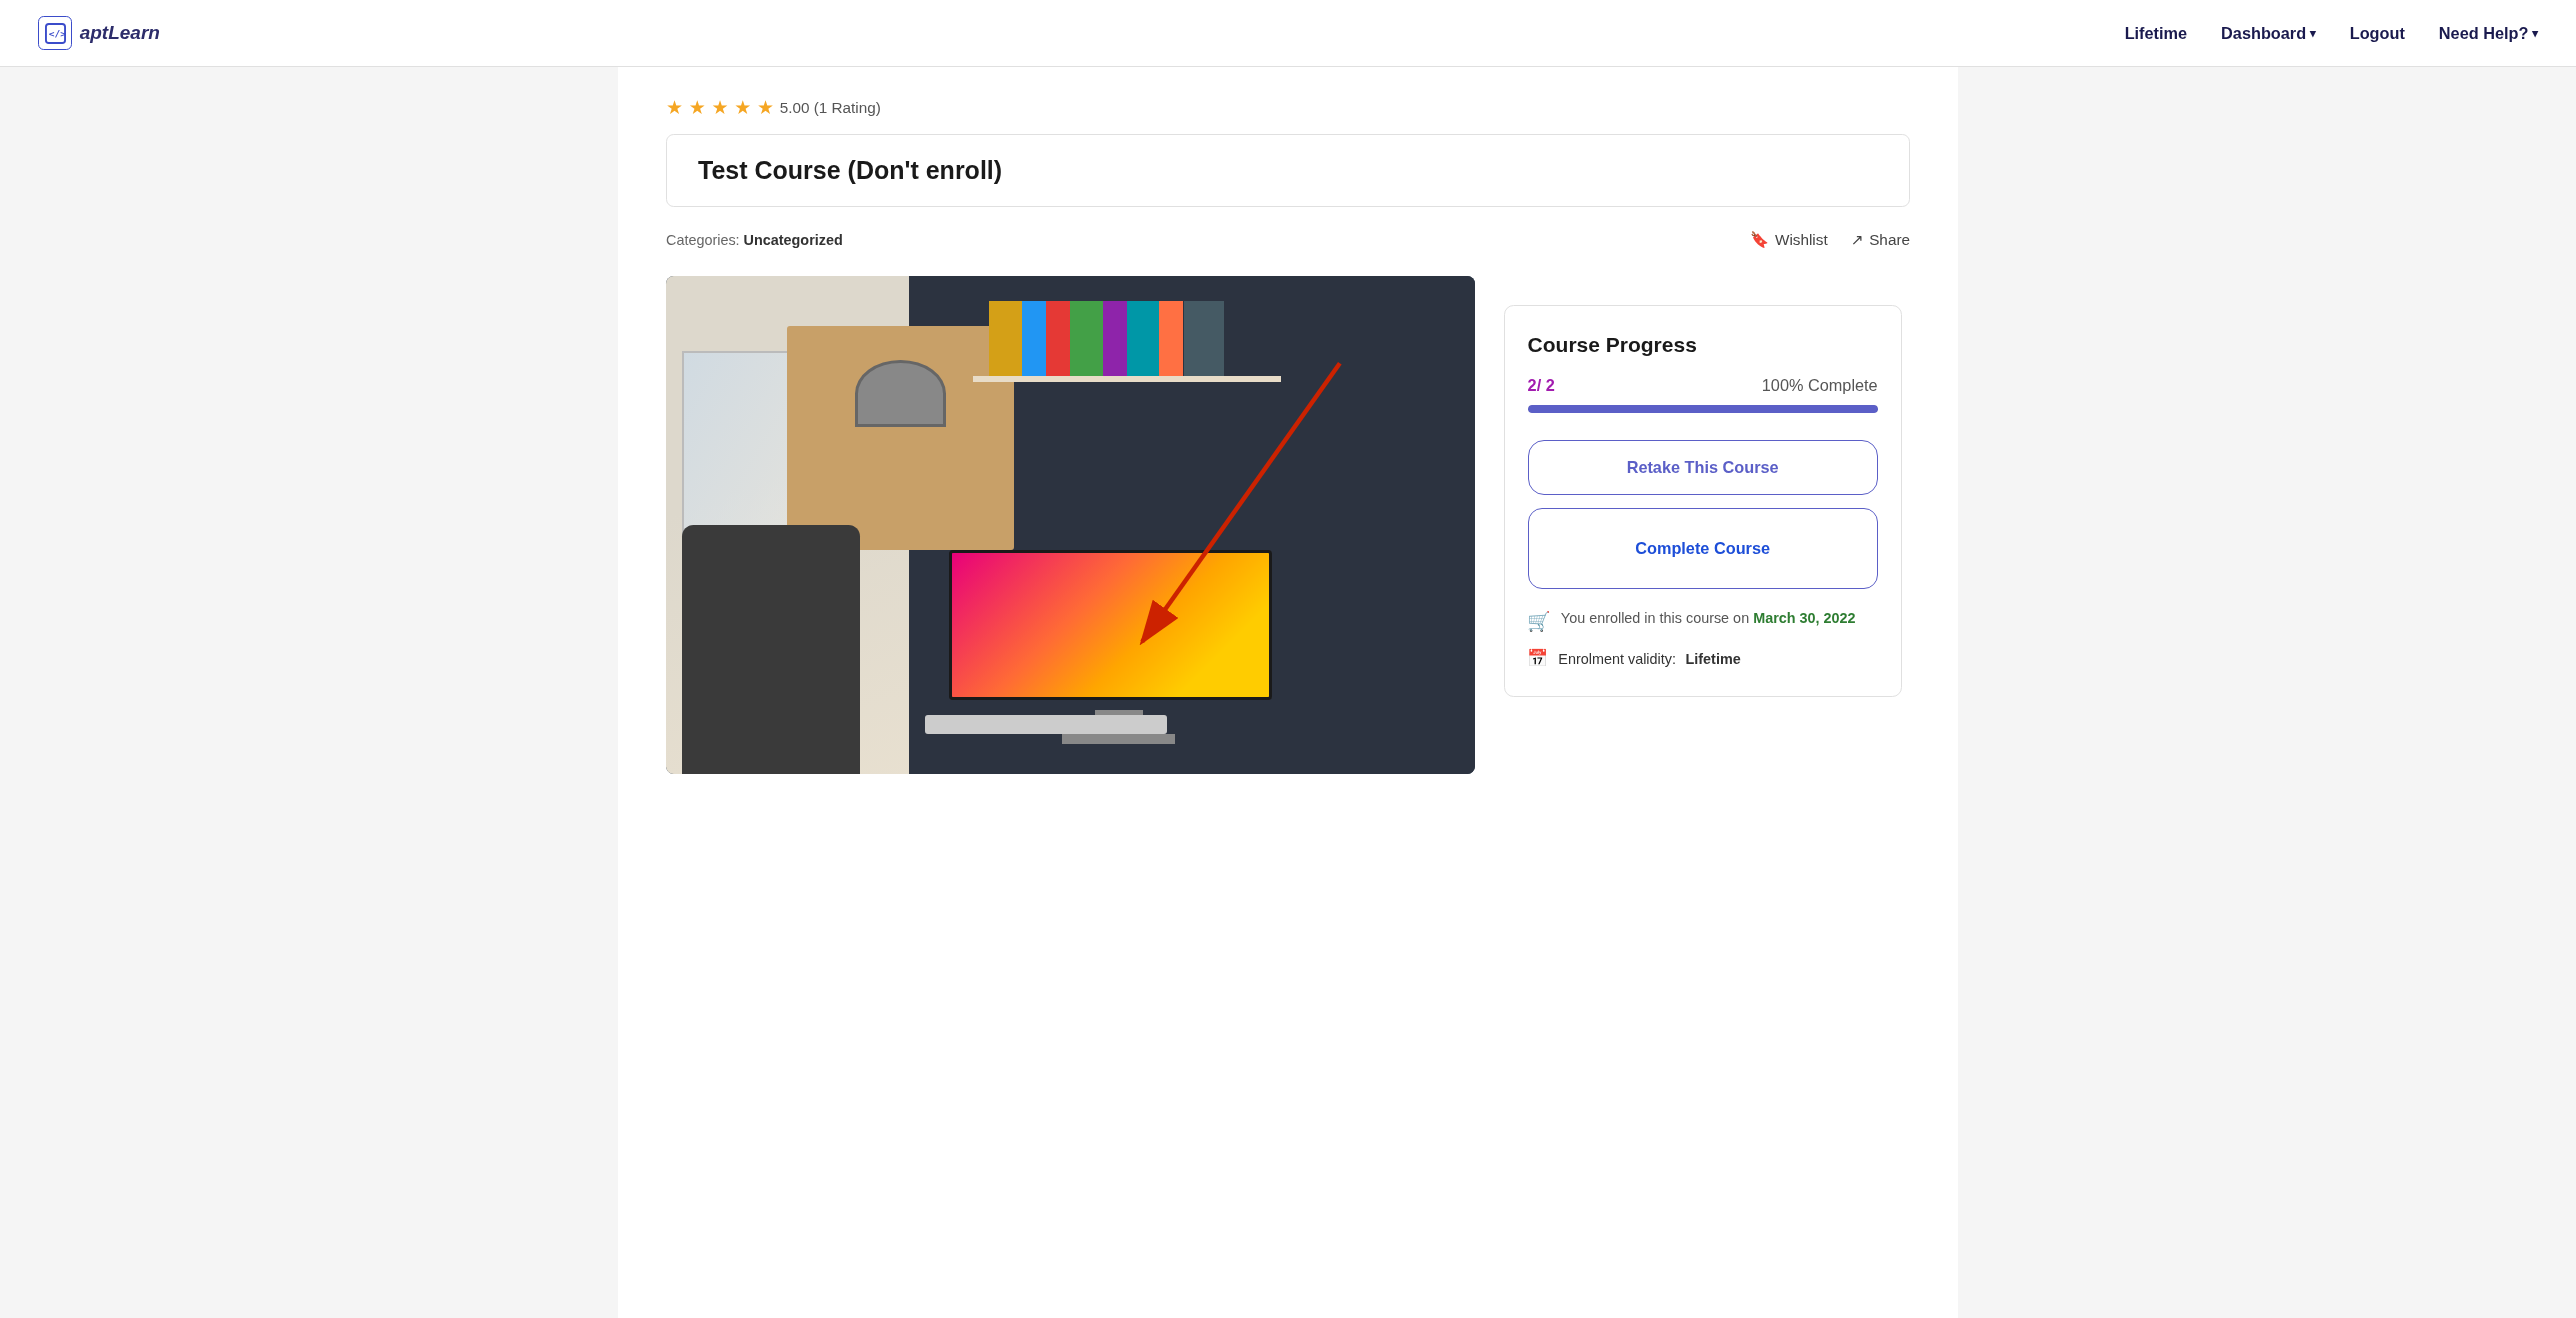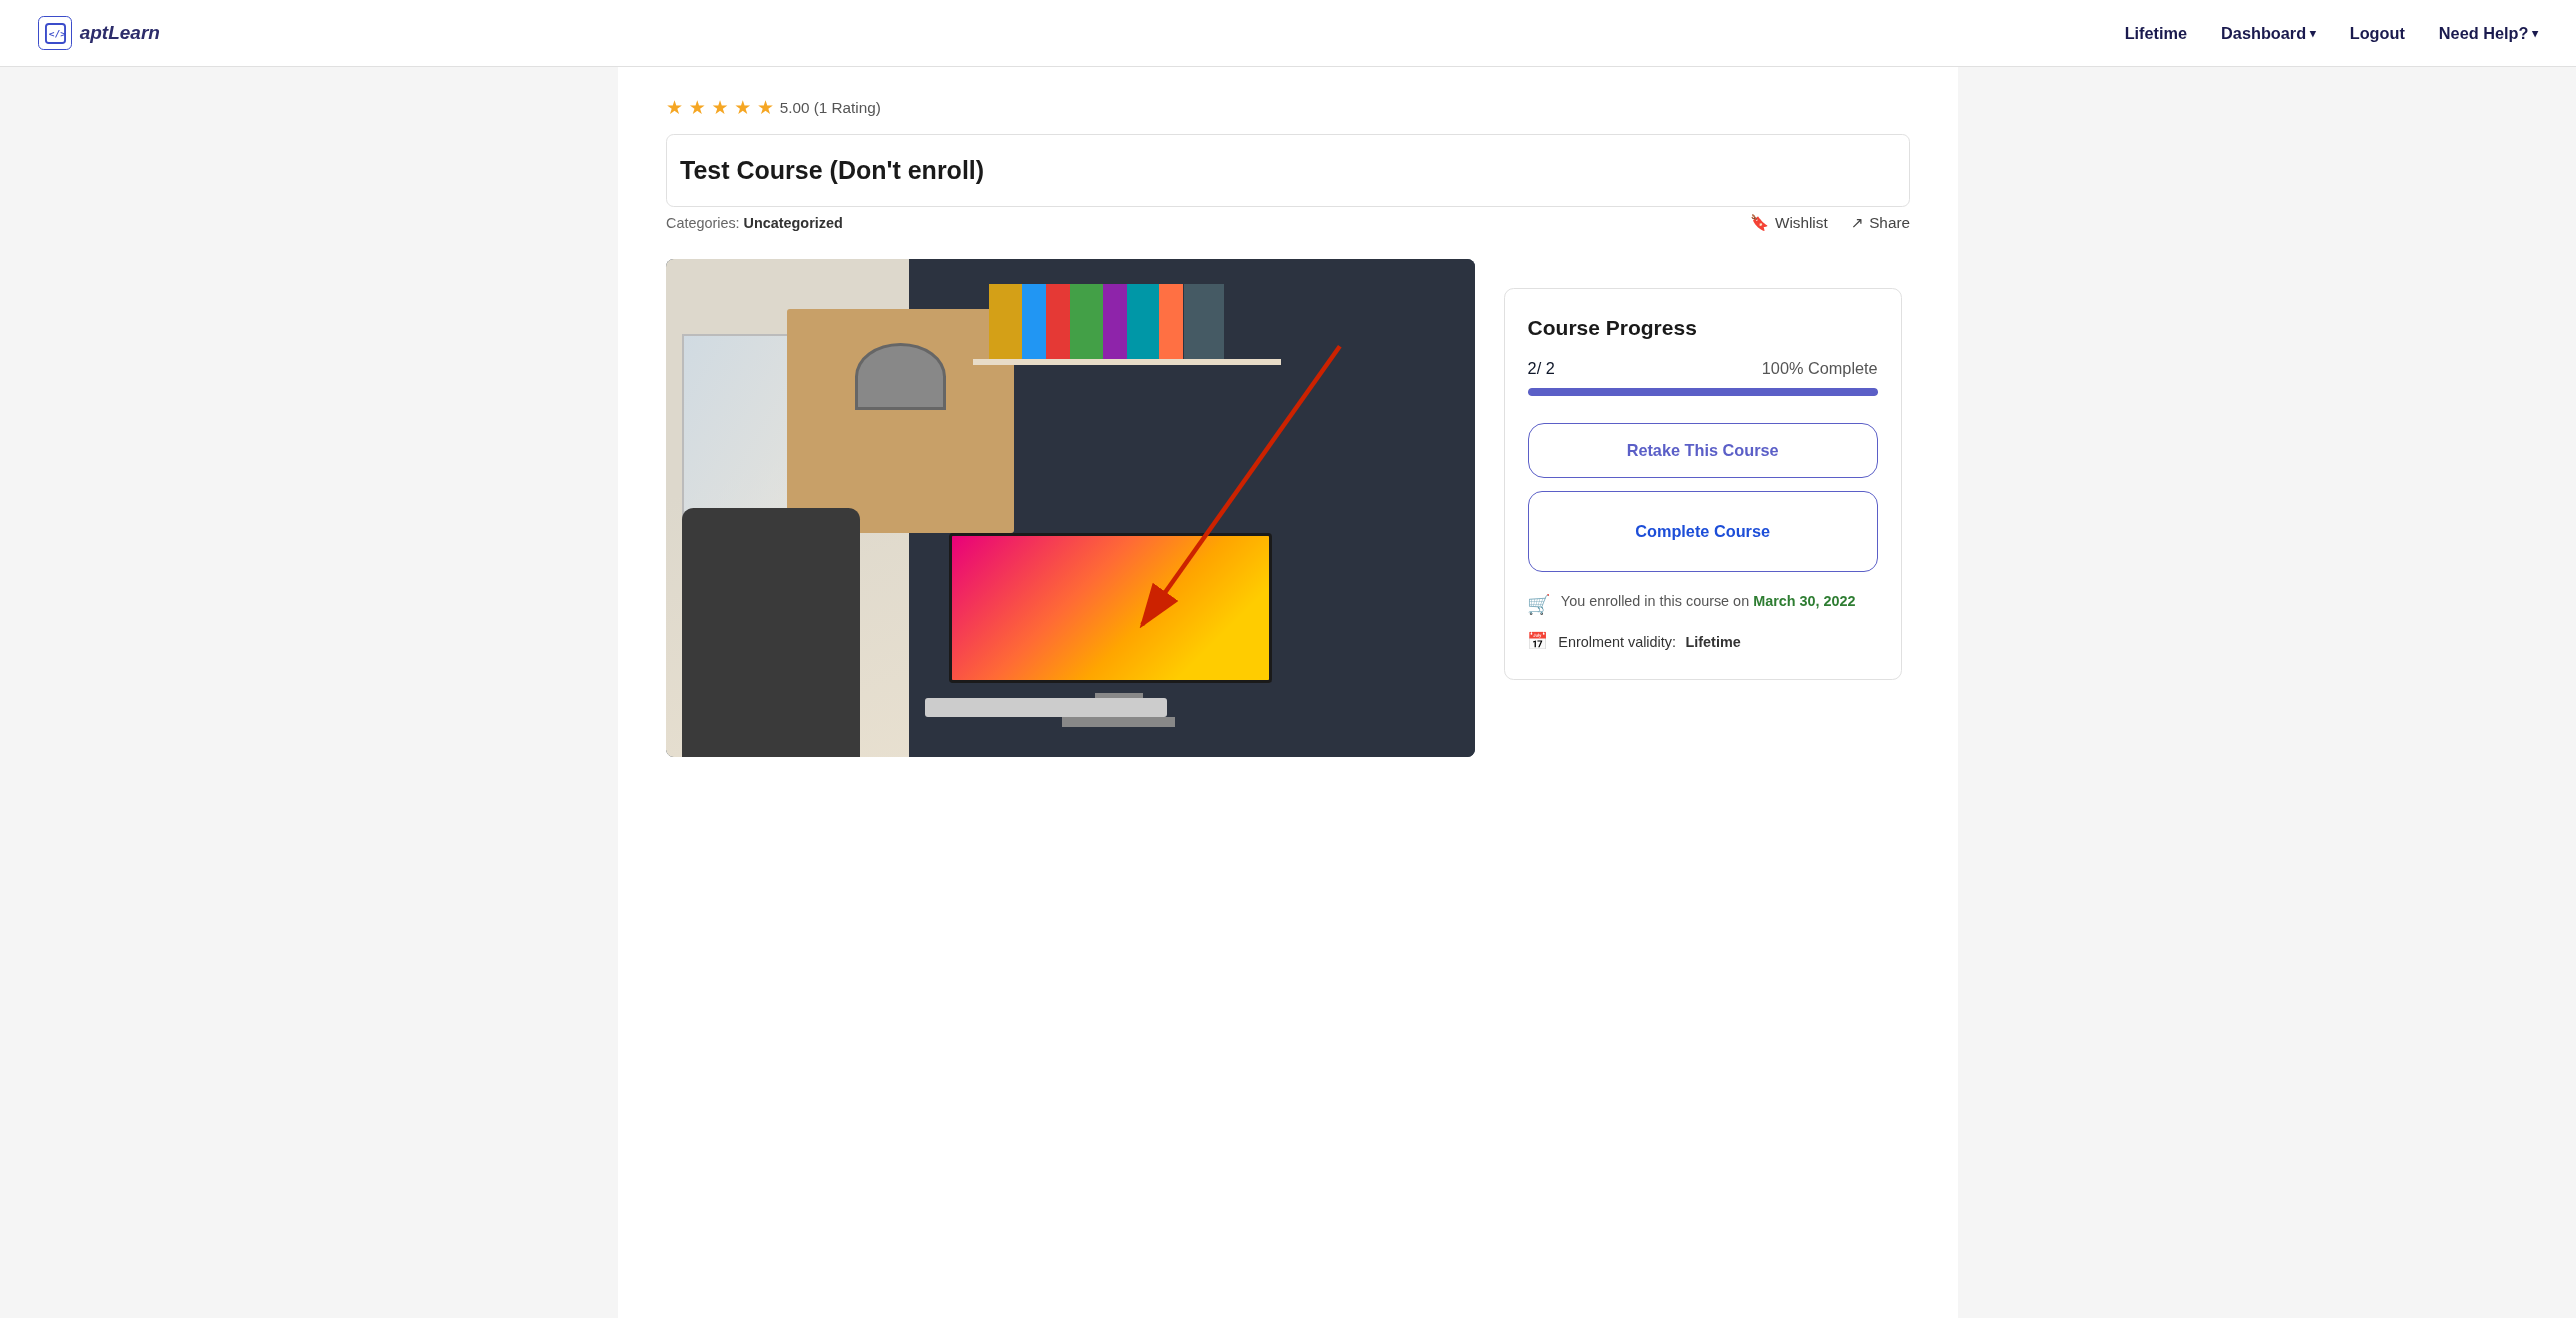--- a/index.html
+++ b/index.html
@@ -82,22 +82,22 @@
       gap: 5.7px;
       margin-bottom: 15.3px;
     }
     .star { color: #f5a623; font-size: 19px; }
     .rating-text { font-size: 15.3px; color: #555; }
 
     
     .course-title-box {
       border: 1px solid #e0e0e0;
       border-radius: 7.7px;
-      padding: 21px 13px;
-      margin-bottom: 7px;
+      padding: 21px 31px;
+      margin-bottom: 24px;
       background: #fff;
     }
     .course-title {
       font-size: 25px;
       font-weight: 700;
       color: #1a1a1a;
     }
 
     
     .category-row {
@@ -246,21 +246,22 @@
       margin-bottom: 19px;
     }
     .progress-stats {
       display: flex;
       justify-content: space-between;
       align-items: center;
       margin-bottom: 9.6px;
     }
     .progress-fraction {
       font-size: 16.3px;
-      color: #0f172a;
+      color: #a21caf;
+      font-weight: bold;
     }
     .progress-percent {
       font-size: 16.3px;
       color: #555;
     }
     .progress-bar-container {
       height: 7.7px;
       background: #e0e0e0;
       border-radius: 3.8px;
       margin-bottom: 27px;

